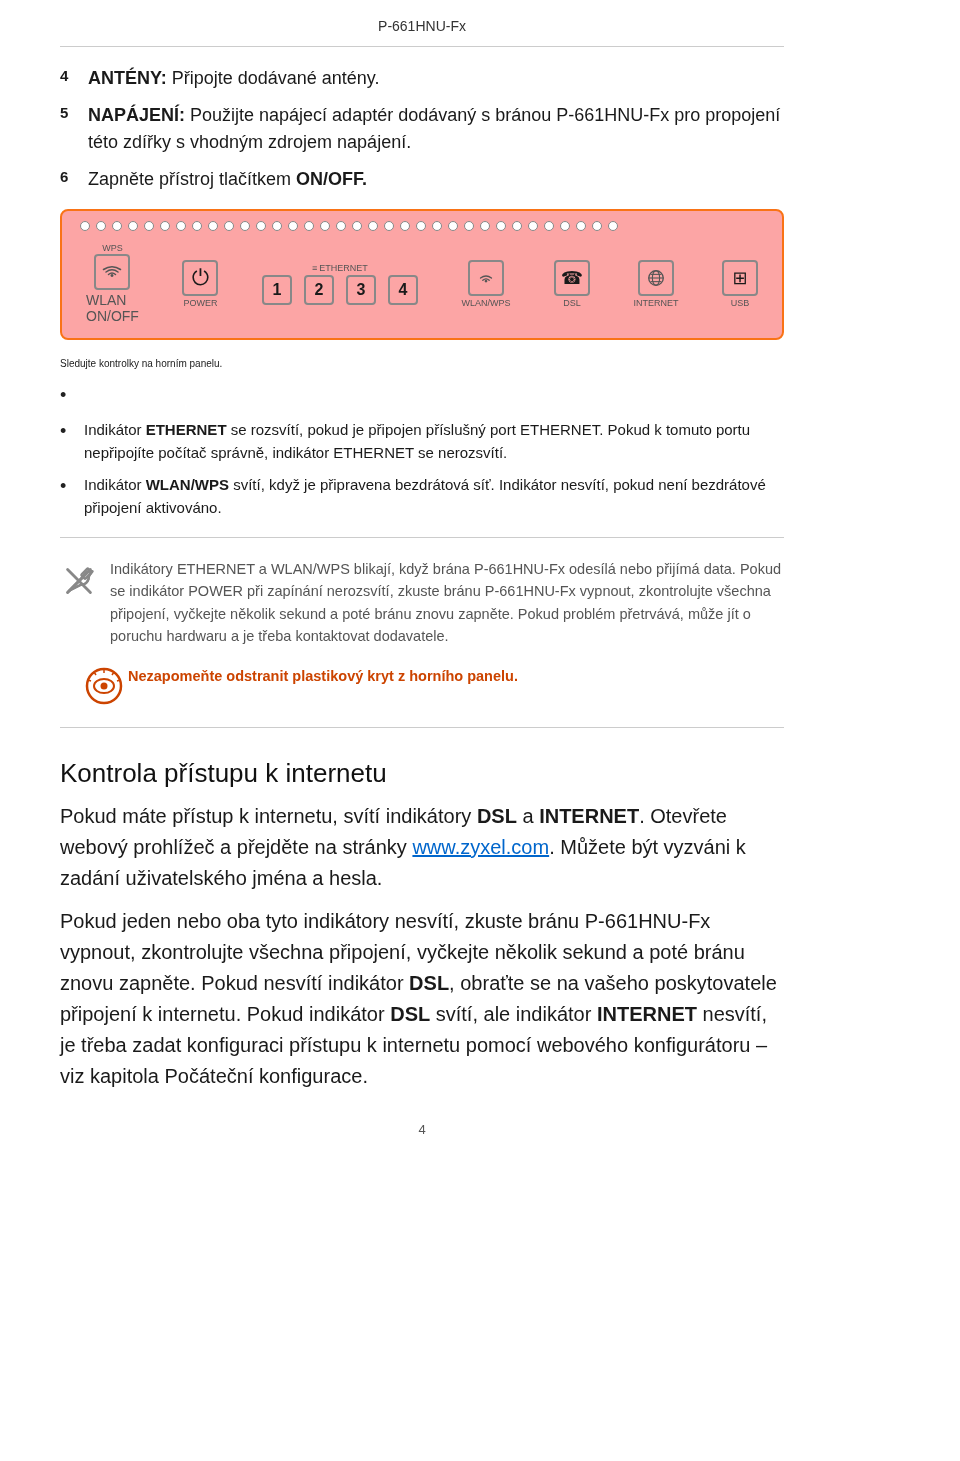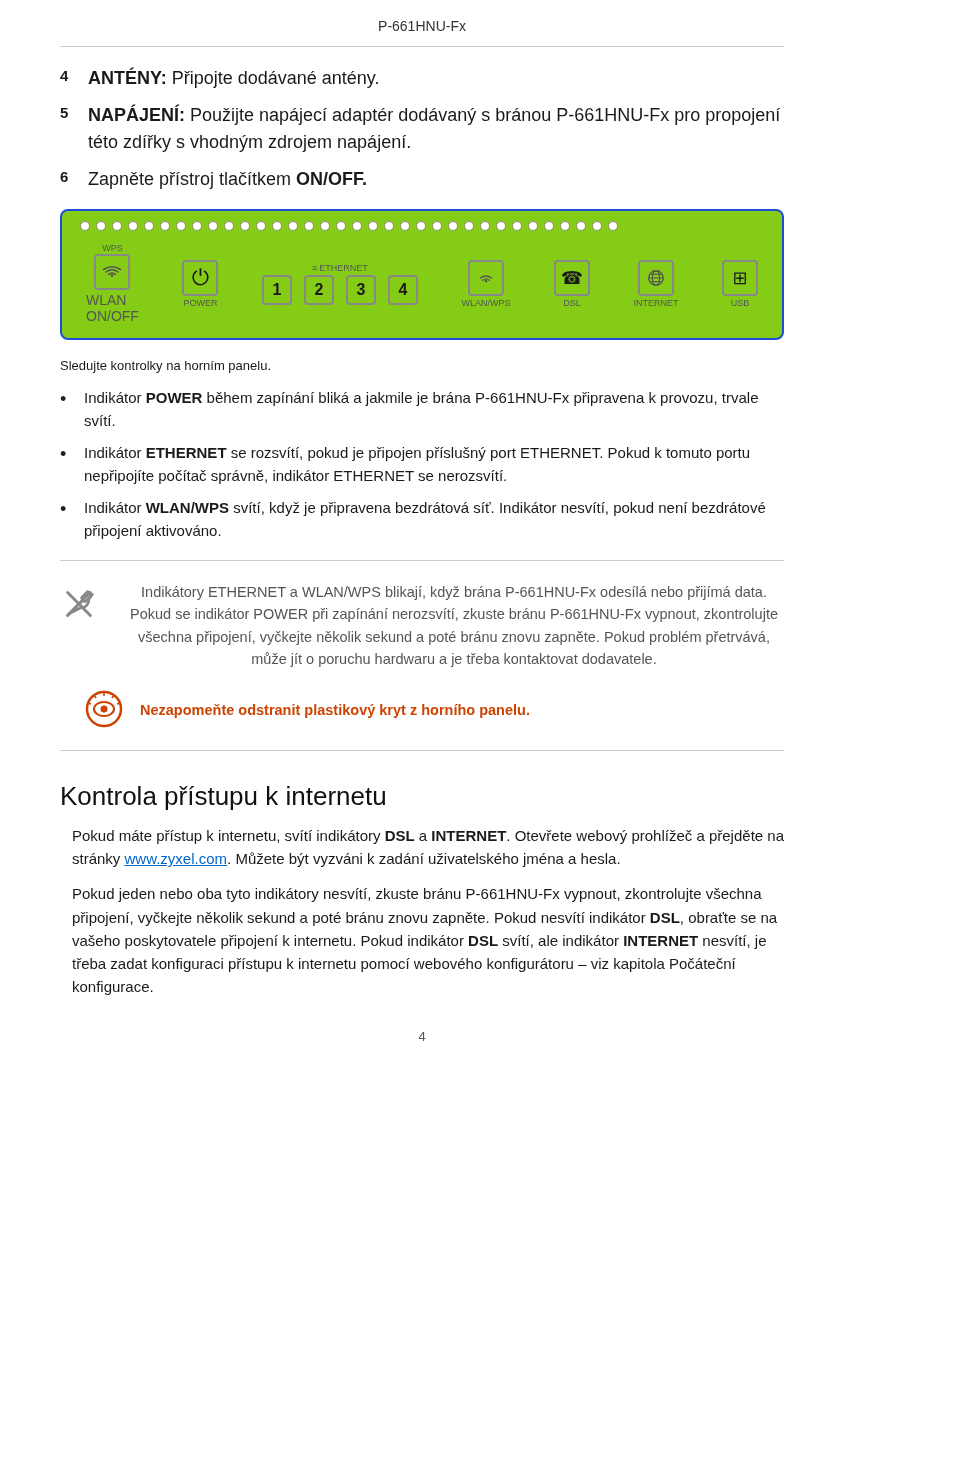--- a/index.html
+++ b/index.html
@@ -44,25 +44,25 @@
       margin-top: 0;
     }
 
     .num-text {
       font-size: 18px;
       line-height: 1.5;
     }
 
     
     .router-diagram {
-      border: 2px solid #1d4ed8;
+      border: 2px solid #f97316;
       border-radius: 8px;
       padding: 10px 14px;
       margin: 16px 0 18px 0;
-      background: #84cc16;
+      background: #fca5a5;
       position: relative;
     }
 
     .dots-row {
       display: flex;
       gap: 6px;
       margin-bottom: 8px;
       padding: 0 4px;
       flex-wrap: wrap;
     }
@@ -113,24 +113,23 @@
       display: flex;
       align-items: center;
       gap: 2px;
       margin-bottom: 2px;
     }
 
     
     .note-block {
       display: flex;
       align-items: flex-start;
-      gap: 26px;
+      gap: 12px;
       margin: 20px 0 16px 0;
       padding: 0;
-      text-align: center;
     }
 
     .gear-icon-area {
       flex-shrink: 0;
       width: 38px;
       margin-top: 4px;
     }
 
     .gear-icon-svg {
       width: 38px;
@@ -139,22 +138,20 @@
 
     .note-text {
       font-size: 14.5px;
       color: #555;
       line-height: 1.55;
     }
 
     
     .warning-block {
       display: flex;
-      align-items: center;
-      gap: 12px;
       margin: 18px 0;
       padding: 0 20px;
     }
 
     .eye-icon-area {
       flex-shrink: 0;
     }
 
     .warning-text {
       font-size: 14.5px;
@@ -180,24 +177,23 @@
 
     .bullet-dot {
       min-width: 18px;
       font-size: 18px;
       margin-top: -1px;
       margin-right: 6px;
       color: #222;
     }
 
     .paragraph-text {
-      font-size: 15px;
+      font-size: 20px;
       line-height: 1.55;
       margin-bottom: 12px;
-      margin-left: 12px;
     }
 
     .section-title {
       font-size: 26px;
       font-weight: normal;
       margin: 30px 0 12px 0;
       color: #111;
     }
 
     .link {
@@ -209,21 +205,21 @@
       text-align: center;
       font-size: 13px;
       color: #555;
       margin-top: 30px;
     }
 
     
     b { font-weight: bold; }
 
     .sledujte-text {
-      font-size: 13px;
+      font-size: 10px;
       margin-bottom: 10px;
       margin-top: 4px;
     }
 
     .divider-line {
       border: none;
       border-top: 1px solid #ccc;
       margin: 18px 0;
     }
   </style>
@@ -371,21 +367,20 @@
         <div class="icon-label">USB</div>
       </div>
     </div>
   </div>
 
   <p class="sledujte-text">Sledujte kontrolky na horním panelu.</p>
 
   <ul class="bullet-list">
     <li>
       <span class="bullet-dot">•</span>
-      <span>Indikátor <b>POWER</b> během zapínání bliká a jakmile je brána P-661HNU-Fx připravena k provozu, trvale svítí.</span>
     </li>
     <li>
       <span class="bullet-dot">•</span>
       <span>Indikátor <b>ETHERNET</b> se rozsvítí, pokud je připojen příslušný port ETHERNET. Pokud k tomuto portu nepřipojíte počítač správně, indikátor ETHERNET se nerozsvítí.</span>
     </li>
     <li>
       <span class="bullet-dot">•</span>
       <span>Indikátor <b>WLAN/WPS</b> svítí, když je připravena bezdrátová síť. Indikátor nesvítí, pokud není bezdrátové připojení aktivováno.</span>
     </li>
   </ul>

